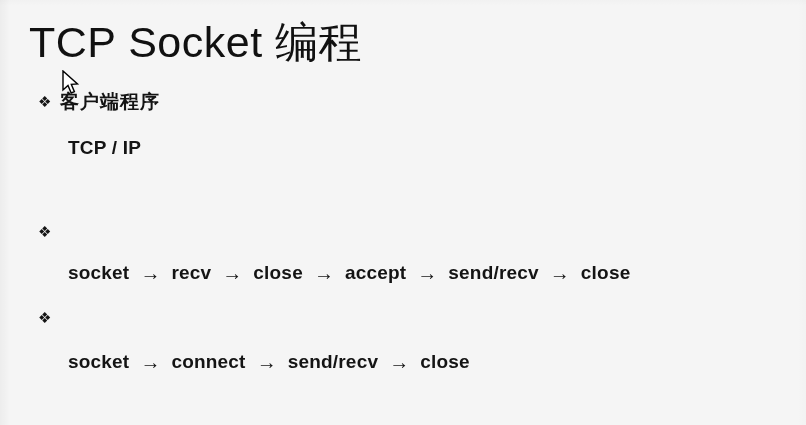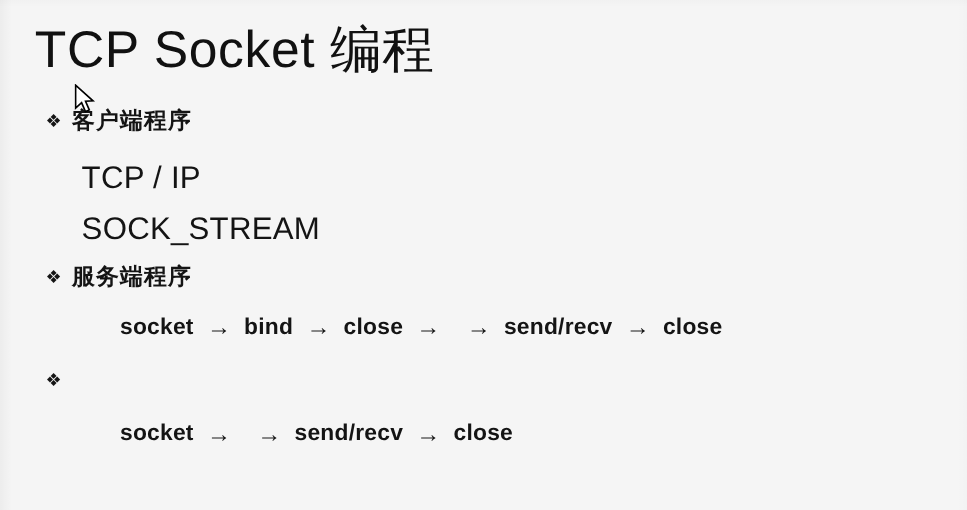--- a/index.html
+++ b/index.html
@@ -76,34 +76,33 @@
     color: #141414;
     flex: 0 0 auto;
   }
   .bullet-label {
     display: inline-block;
     letter-spacing: 1px;
   }
 
   
   .sub-line {
-    font-size: 26px;
+    font-size: 19px;
     line-height: 24px;
-    font-weight: 400;
+    font-weight: 700;
     letter-spacing: 0.2px;
   }
 
   
   .flow {
     display: flex;
     align-items: flex-end;
     font-size: 19px;
     line-height: 24px;
     font-weight: 700;
-    margin-left: 32px;
   }
   .flow .step {
     display: inline-block;
     letter-spacing: 0.2px;
   }
   .flow .arrow {
     display: inline-block;
     margin: 0 11px;
     font-size: 20px;
     font-weight: 400;
@@ -138,47 +137,47 @@
 
   <div class="body-block">
 
     <div class="line bullet-row" id="row-stream">
       <span class="bullet-glyph">❖</span>
       <span class="bullet-label">客户端程序</span>
     </div>
 
     <div class="line sub-line" id="row-tcpip">TCP / IP</div>
 
-    <div class="line sub-line" id="row-sockstream">SOCK_STREAM</div>
 
     <div class="line bullet-row" id="row-server">
       <span class="bullet-glyph">❖</span>
-      <span class="bullet-label">服务端程序</span>
     </div>
 
     <div class="line flow" id="row-server-flow">
         <span class="step">socket</span>
         <span class="arrow">→</span>
-        <span class="step">bind</span>
+        <span class="step">recv</span>
         <span class="arrow">→</span>
         <span class="step">close</span>
         <span class="arrow">→</span>
+        <span class="step">accept</span>
         <span class="arrow">→</span>
         <span class="step">send/recv</span>
         <span class="arrow">→</span>
         <span class="step">close</span>
       </div>
 
     <div class="line bullet-row" id="row-client">
       <span class="bullet-glyph">❖</span>
     </div>
 
     <div class="line flow" id="row-client-flow">
         <span class="step">socket</span>
         <span class="arrow">→</span>
+        <span class="step">connect</span>
         <span class="arrow">→</span>
         <span class="step">send/recv</span>
         <span class="arrow">→</span>
         <span class="step">close</span>
       </div>
 
   </div>
 
   <svg class="cursor" viewBox="0 0 18 26" style="left: 62px; top: 70px;">
     <polygon points="1,1 1,20 6,15.5 9.2,23 12.4,21.6 9.3,14.4 15.5,14" fill="#ffffff" stroke="#000000" stroke-width="1.4" stroke-linejoin="miter"></polygon>

